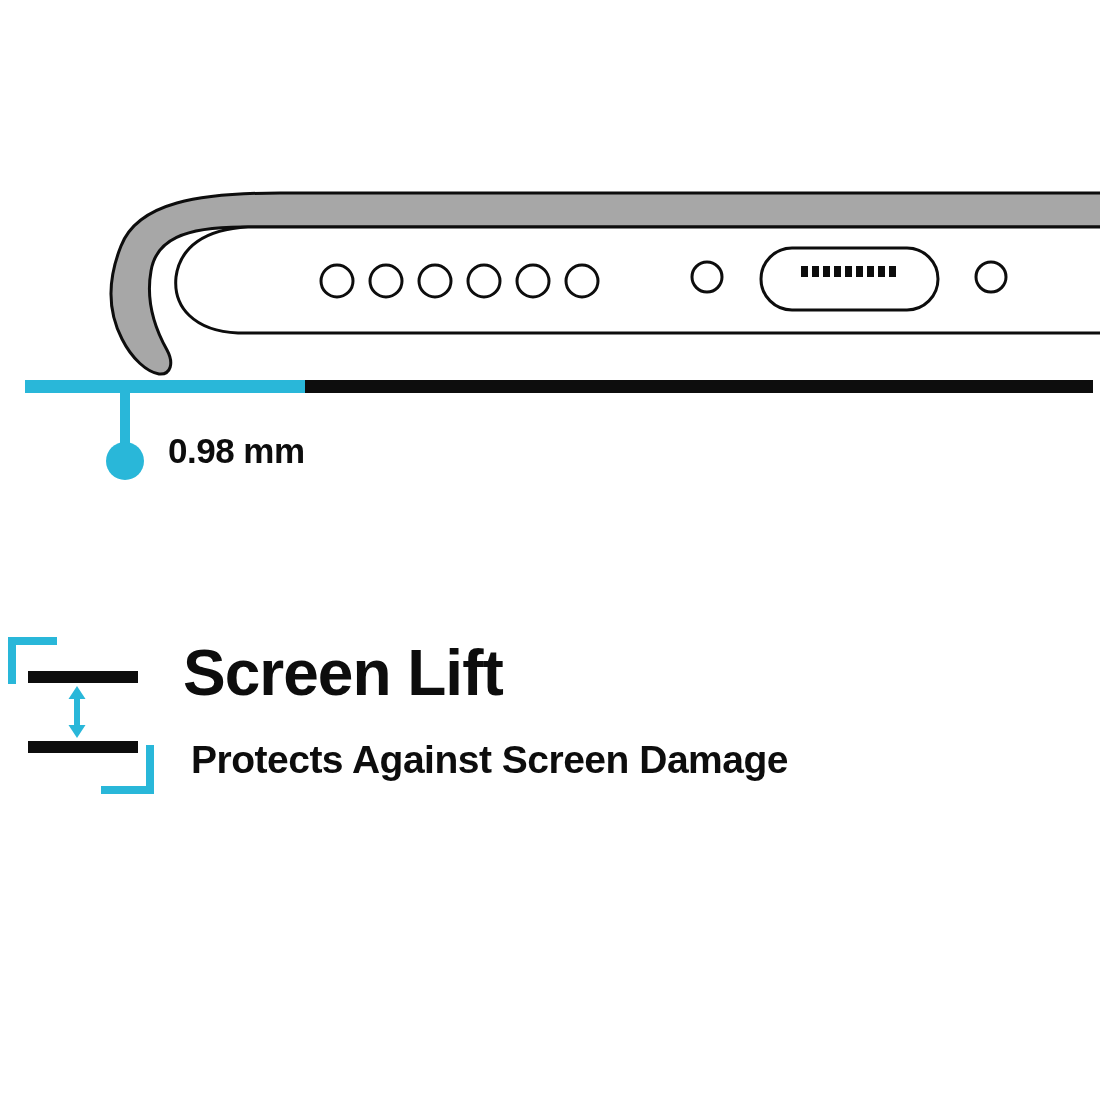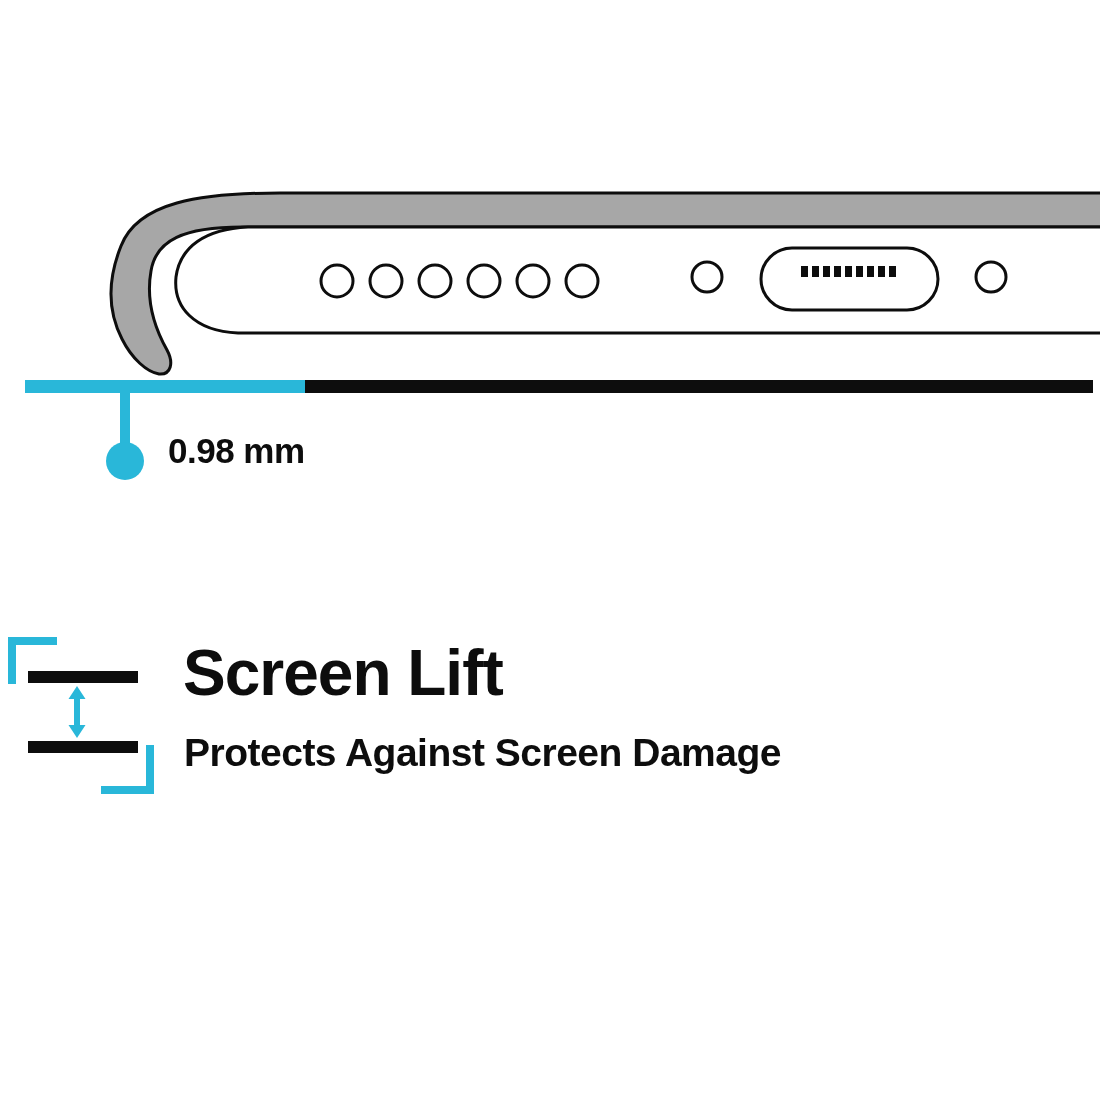--- a/index.html
+++ b/index.html
@@ -19,21 +19,21 @@
     position:absolute;left:168px;top:431px;
     font-size:35px;font-weight:bold;color:var(--ink,#0d0d0d);
     letter-spacing:-0.5px;white-space:nowrap;
   }
   .feature-title{
     position:absolute;left:183px;top:641px;margin:0;
     font-size:64px;font-weight:800;color:var(--ink,#0d0d0d);
     letter-spacing:-1px;line-height:1;white-space:nowrap;
   }
   .feature-subtitle{
-    position:absolute;left:184px;top:733px;margin:0;
+    position:absolute;left:184px;top:733px;margin:7px;
     font-size:39px;font-weight:700;color:var(--ink,#0d0d0d);
     letter-spacing:-0.5px;line-height:1;white-space:nowrap;
   }
 </style>
 </head>
 <body>
 
 <div class="canvas">
 
   <svg class="art" width="1100" height="1100" viewBox="0 0 1100 1100">

